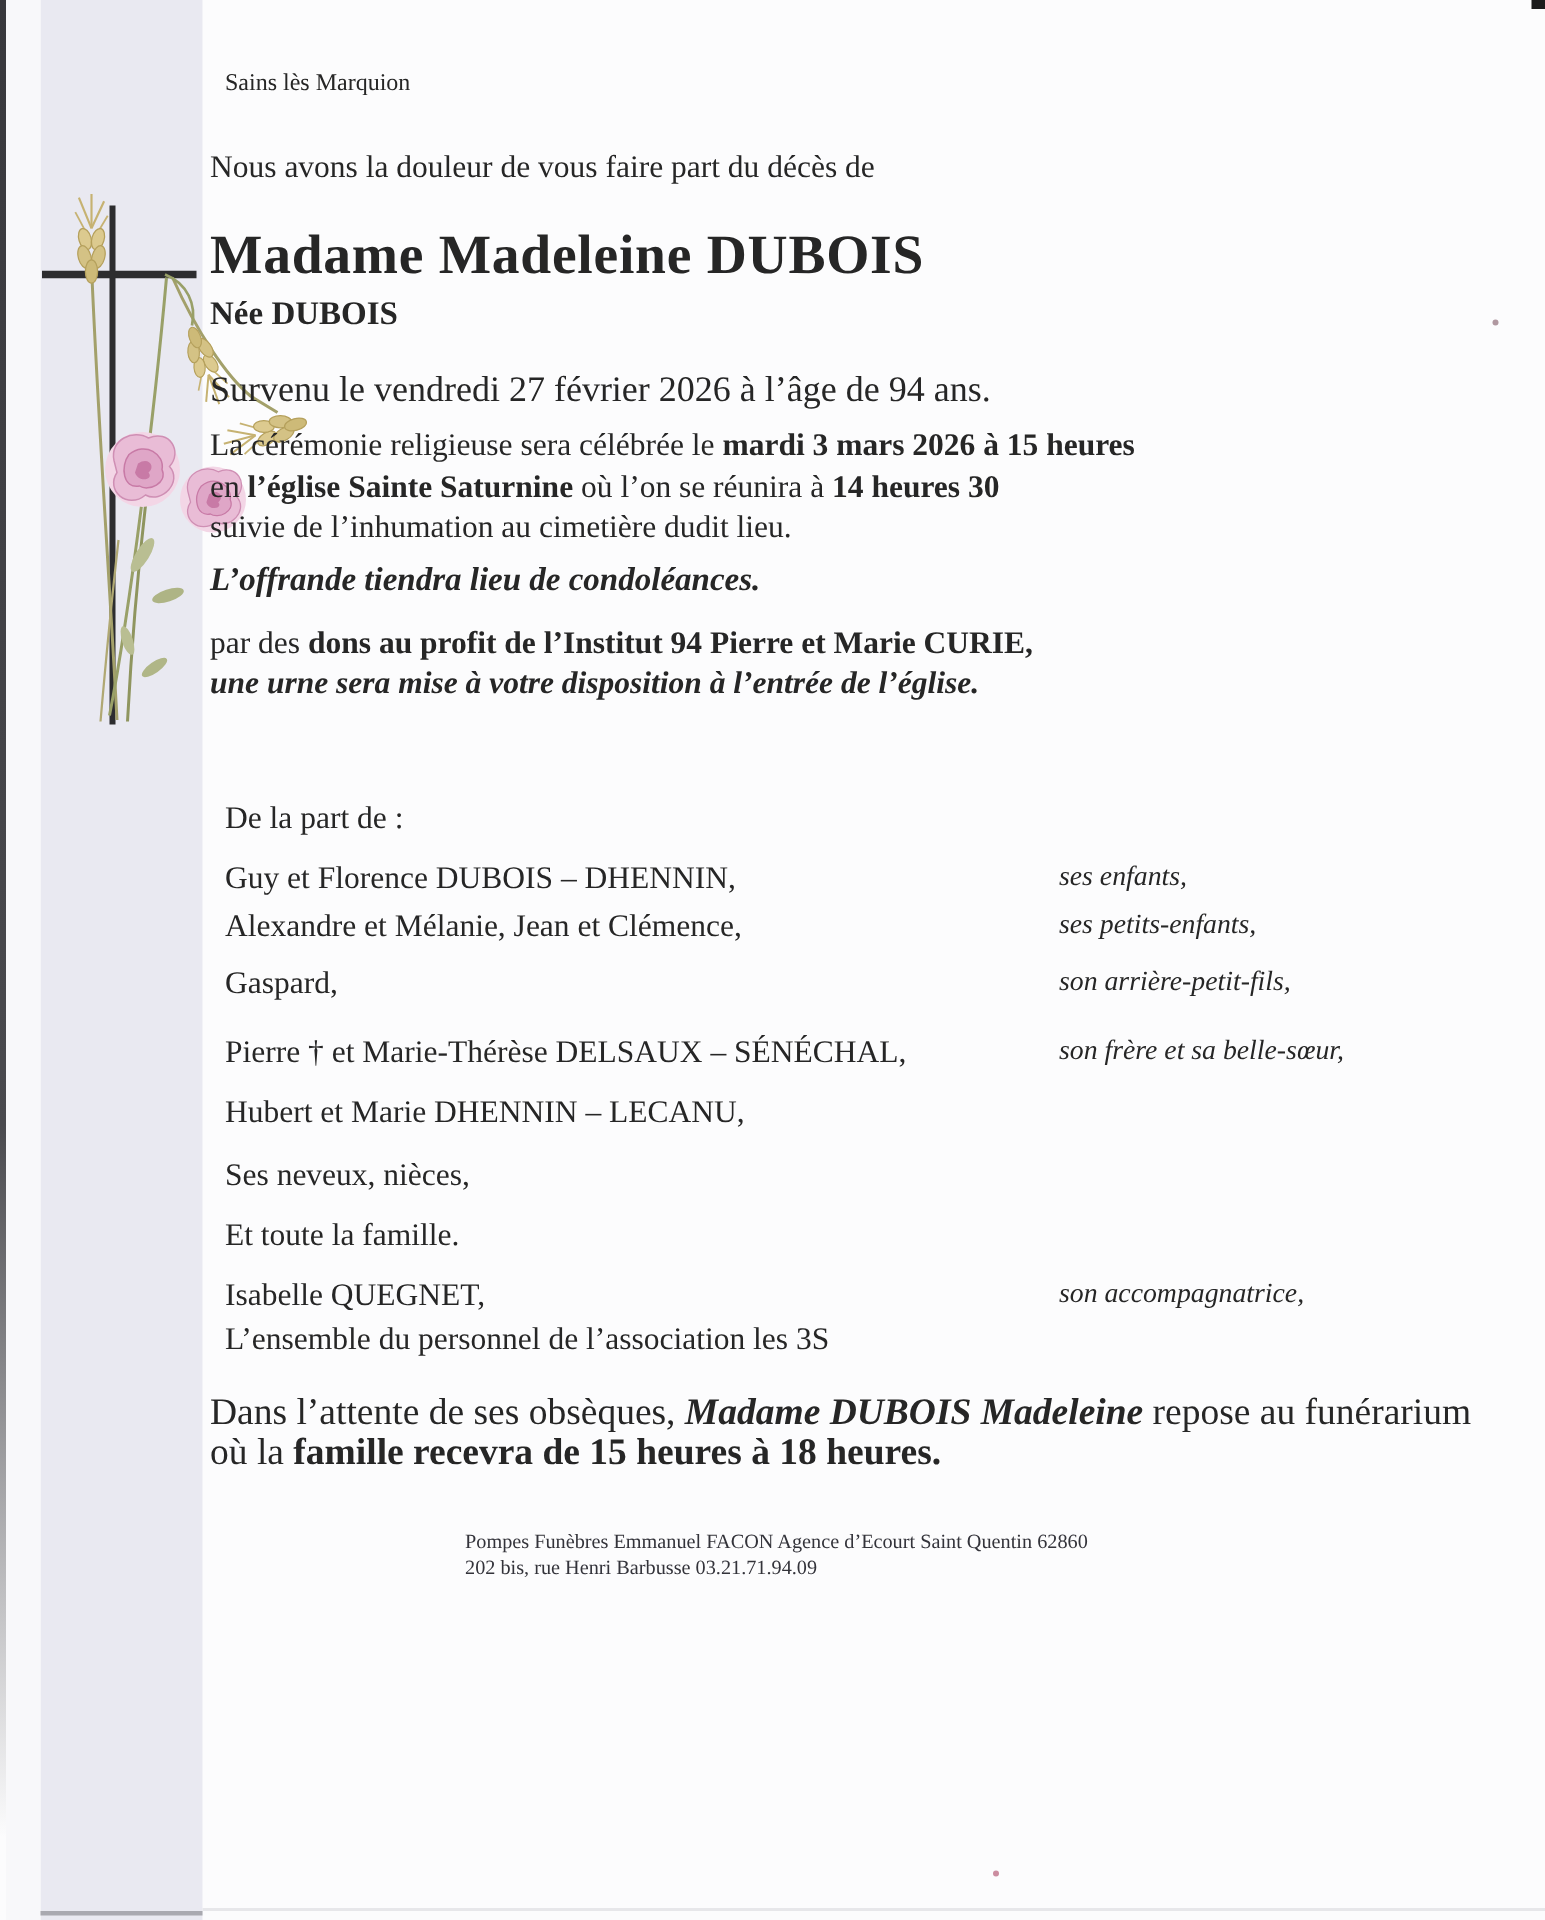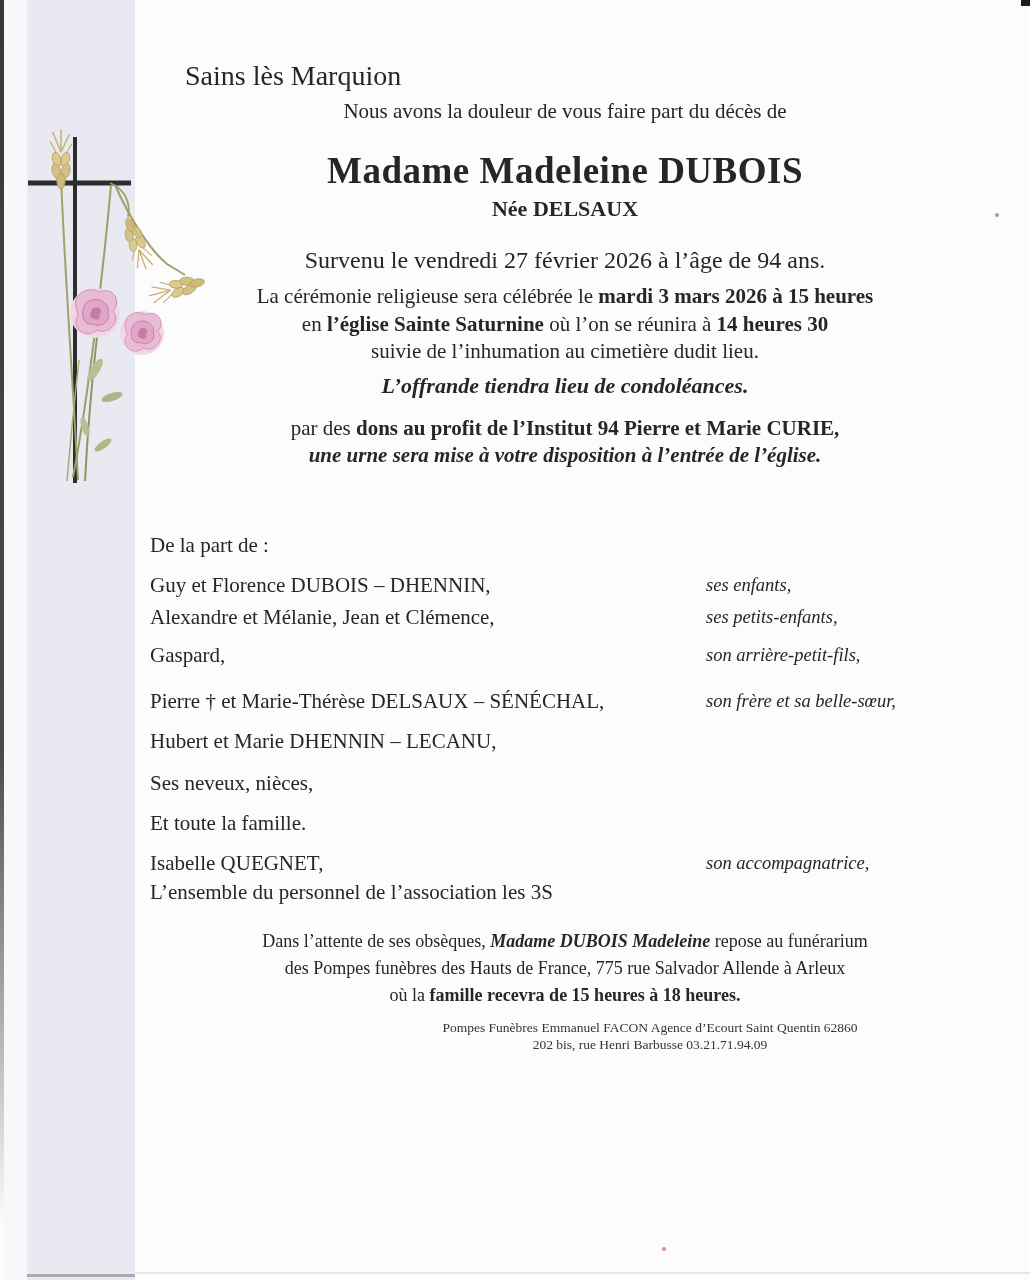--- a/index.html
+++ b/index.html
@@ -21,34 +21,34 @@
   .corner-mark{position:absolute;right:0;top:0;width:9px;height:6px;background:#1c1c1c;}
   .bottom-line-a{position:absolute;left:27px;top:1274px;width:108px;height:3px;background:#a9a9b0;}
   .bottom-line-b{position:absolute;left:135px;top:1272px;width:895px;height:2px;background:#e7e7ea;}
   .speck-1{position:absolute;left:995px;top:213px;width:4px;height:4px;border-radius:50%;background:#9c7e88;opacity:.8;}
   .speck-2{position:absolute;left:662px;top:1247px;width:4px;height:4px;border-radius:50%;background:#c2798f;opacity:.85;}
 
   
   .decoration{position:absolute;left:15px;top:125px;width:220px;height:400px;}
 
   
-  .city{position:absolute;left:150px;top:60px;font-size:28px;margin-left:35px;}
-  .col{position:absolute;left:140px;width:850px;text-align:center;}
+  .city{position:absolute;left:150px;top:47px;font-size:16px;}
+  .col{position:absolute;left:140px;width:850px;}
   .intro{top:99px;font-size:21px;}
   .deceased-name{top:149px;font-size:37px;font-weight:bold;letter-spacing:.5px;}
   .maiden-name{top:196px;font-size:22px;font-weight:bold;}
   .death-line{top:247px;font-size:24px;}
   .ceremony{top:283px;font-size:21px;line-height:27.5px;}
   .offrande{top:373px;font-size:22px;font-weight:bold;font-style:italic;}
   .donation{top:415px;font-size:21px;line-height:27px;}
   .bi{font-weight:bold;font-style:italic;}
   .family-heading{position:absolute;left:150px;top:533px;font-size:21px;}
   .family-row{position:absolute;left:150px;right:40px;font-size:21px;white-space:nowrap;}
   .relation{position:absolute;left:556px;top:2px;font-size:18.5px;font-style:italic;}
-  .closing{top:928px;font-size:18px;line-height:27px;}
+  .closing{top:928px;font-size:25px;line-height:27px;}
   .footer{top:1019px;font-size:13.5px;line-height:17px;padding-left:170px;width:680px;color:#33333a;font-family:Liberation Serif, serif;}
 </style>
 </head>
 <body>
 
 <div class="page">
 
   <div class="band-left"></div>
   <div class="strip-white"></div>
   <div class="edge-left"></div>
@@ -107,21 +107,21 @@
       <path d="M-9,-10 C2,-19 15,-10 13,0 C17,9 4,15 -2,11 C-13,13 -15,-2 -9,-10 Z" fill="#dfa6c7" stroke="#c87aa6" stroke-width="1"></path>
       <path d="M-3,-4 C4,-9 9,-2 4,2 C8,7 -3,9 -5,2 Z" fill="#c87aa6"></path>
     </g>
   </svg>
 
   <div class="city">Sains lès Marquion</div>
 
   <div class="col intro">Nous avons la douleur de vous faire part du décès de</div>
 
   <div class="col deceased-name">Madame Madeleine DUBOIS</div>
-  <div class="col maiden-name">Née DELSAUX</div>
+  <div class="col maiden-name">Née DUBOIS</div>
   <div class="col death-line">Survenu le vendredi 27 février 2026 à l’âge de 94 ans.</div>
 
   <div class="col ceremony">
     <div><span>La cérémonie religieuse sera célébrée le </span><b>mardi 3 mars 2026 à 15 heures</b></div>
     <div><span>en </span><b>l’église Sainte Saturnine</b><span> où l’on se réunira à </span><b>14 heures 30</b></div>
     <div>suivie de l’inhumation au cimetière dudit lieu.</div>
   </div>
 
   <div class="col offrande">L’offrande tiendra lieu de condoléances.</div>
 
@@ -160,21 +160,20 @@
   <div class="family-row" style="top:851px">
     <span>Isabelle QUEGNET,</span>
     <span class="relation">son accompagnatrice,</span>
   </div>
   <div class="family-row" style="top:880px">
     <span>L’ensemble du personnel de l’association les 3S</span>
   </div>
 
   <div class="col closing">
     <div><span>Dans l’attente de ses obsèques, </span><span class="bi">Madame DUBOIS Madeleine</span><span> repose au funérarium</span></div>
-    <div>des Pompes funèbres des Hauts de France, 775 rue Salvador Allende à Arleux</div>
     <div><span>où la </span><b>famille recevra de 15 heures à 18 heures.</b></div>
   </div>
 
   <div class="col footer">
     <div>Pompes Funèbres Emmanuel FACON Agence d’Ecourt Saint Quentin 62860</div>
     <div>202 bis, rue Henri Barbusse 03.21.71.94.09</div>
   </div>
 
 </div>
 

